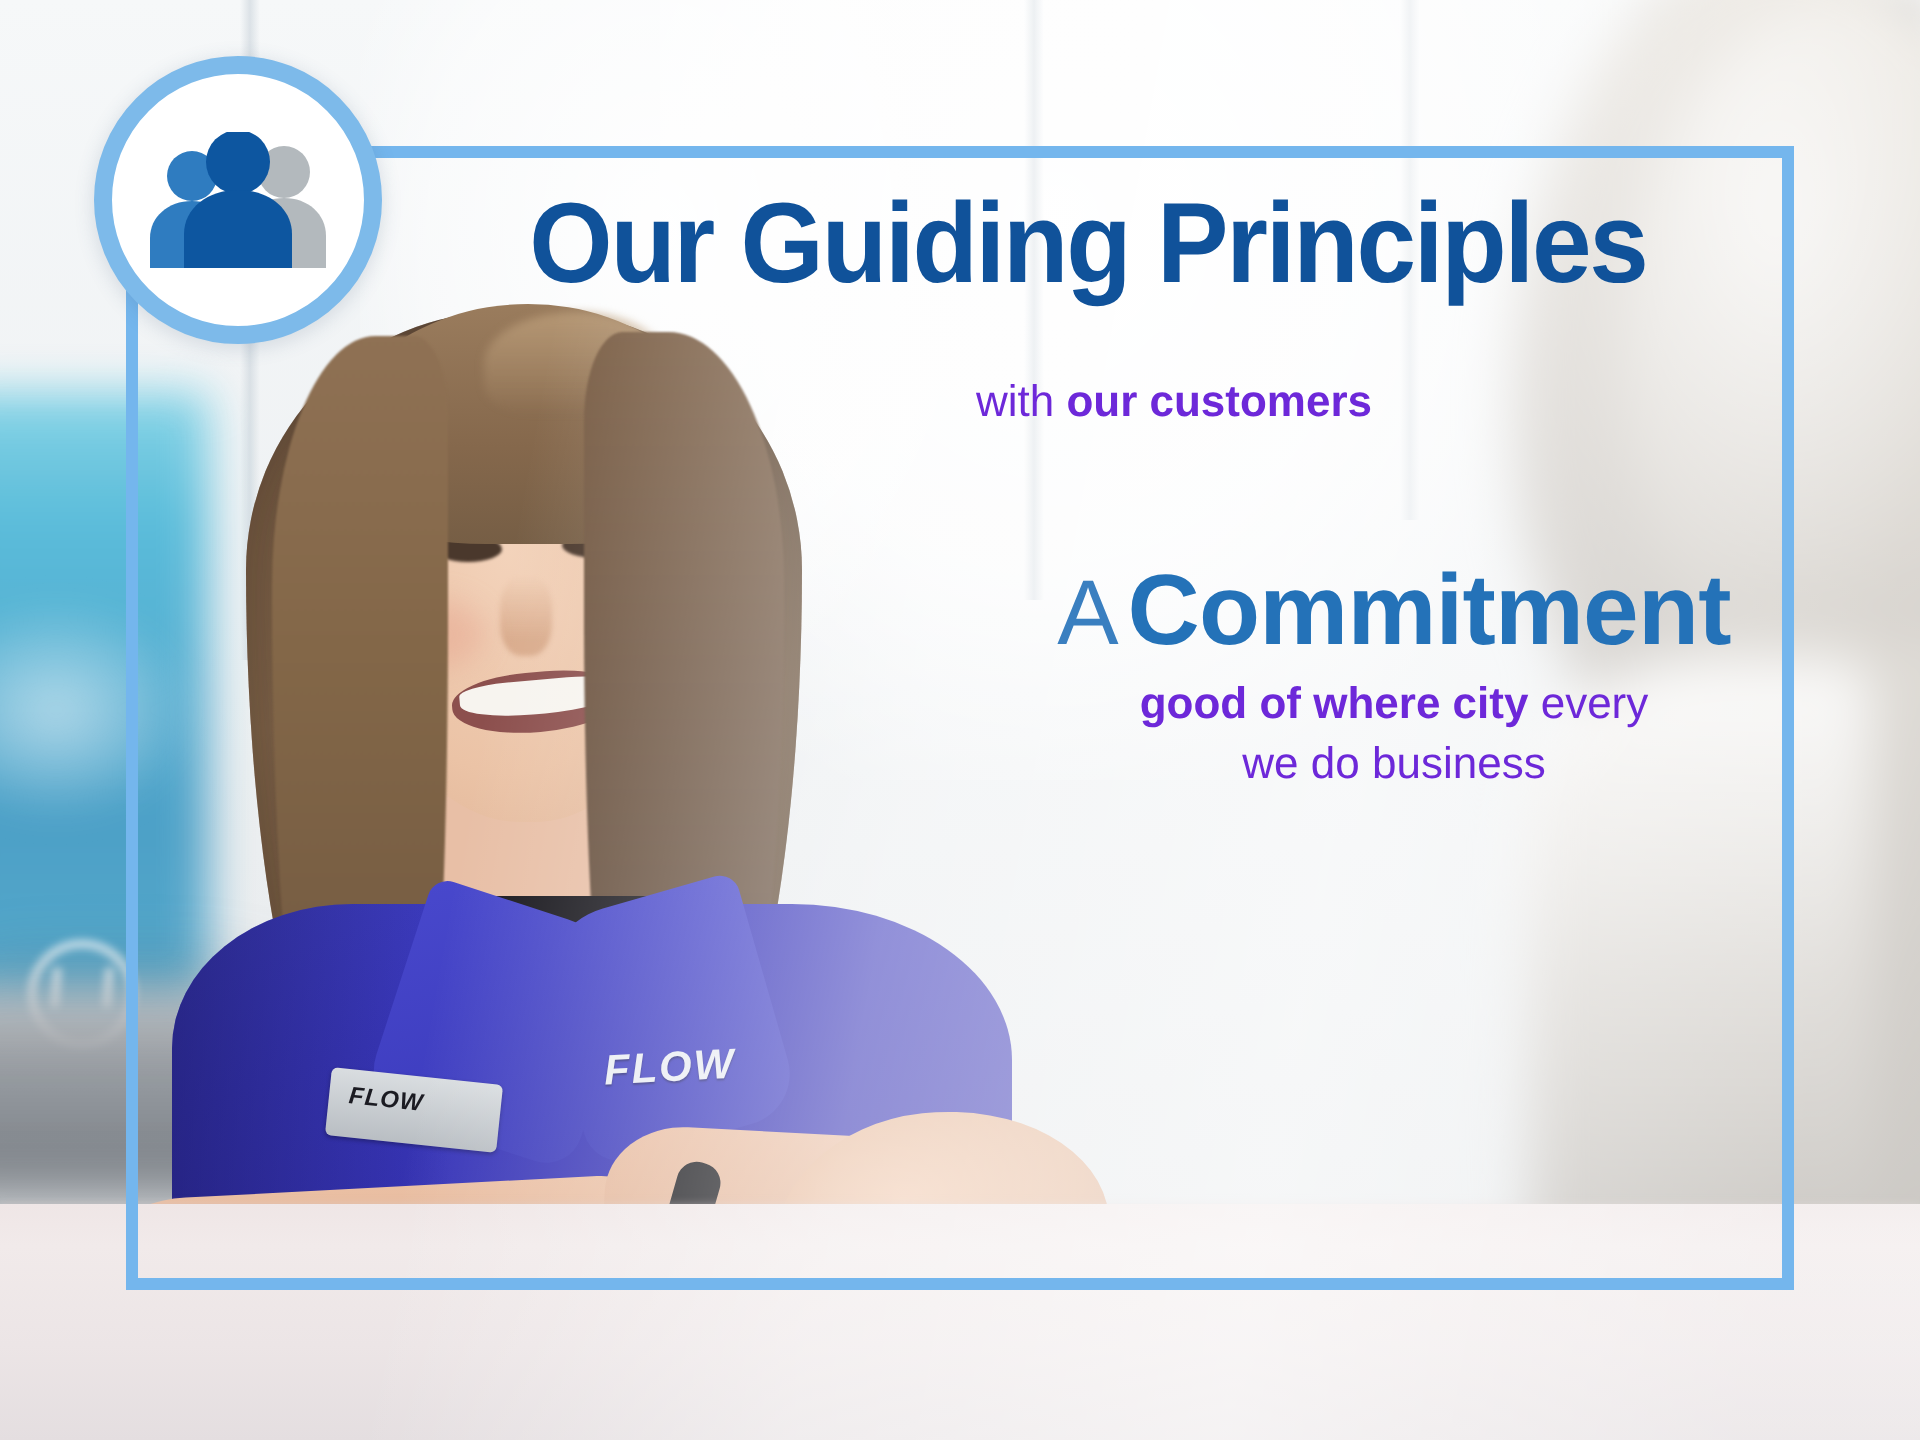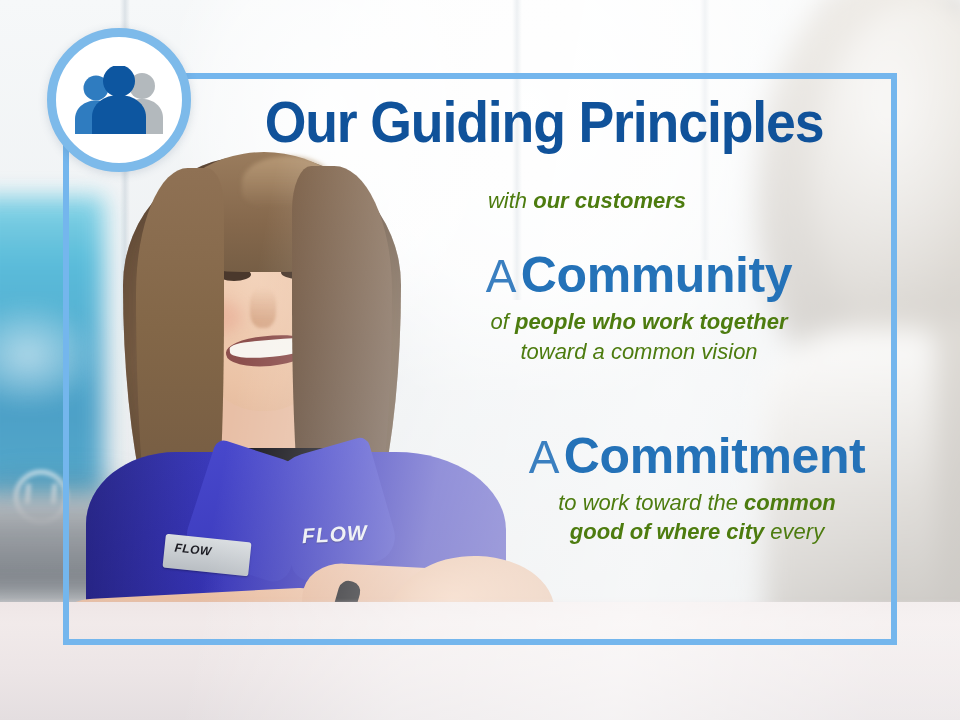--- a/index.html
+++ b/index.html
@@ -368,23 +368,22 @@
   .block-head .key {
     font-weight: 700;
     font-size: 50px;
     letter-spacing: -.4px;
     color: #2472b8;
   }
   .block-sub {
     text-align: center;
     font-size: 22px;
     line-height: 1.33;
-    color: #4d7c0f;
+    color: #6d28d9;
     margin-top: 6px;
-    font-style: italic;
   }
   .block-sub .b { font-weight: 700; }
   .block-sub .n { font-weight: 400; }
 
   
   #block-covenant   { margin-left: 66px; width: 470px; }
   #block-covenant .block-head { text-align: center; }
   #block-community  { margin-left: 118px; width: 470px; margin-top: 34px; }
   #block-commitment { margin-left: 176px; width: 470px; margin-top: 64px; }
 </style>
@@ -474,37 +473,27 @@
   <div class="title" style="color: rgb(16, 82, 154);">Our Guiding Principles</div>
 
   <div class="blocks">
 
     <div class="block" id="block-covenant">
       <div class="block-sub">
           <div><span class="n">with </span><span class="b">our customers</span></div>
         </div>
     </div>
 
-    <div class="block" id="block-community">
-      <div class="block-head">
-        <span class="lead">A</span>
-        <span class="key">Community</span>
-      </div>
-      <div class="block-sub">
-          <div><span class="n">of </span><span class="b">people who work together</span></div>
-          <div><span class="n">toward a common vision</span></div>
-        </div>
-    </div>
 
     <div class="block" id="block-commitment">
       <div class="block-head">
         <span class="lead">A</span>
         <span class="key">Commitment</span>
       </div>
       <div class="block-sub">
-          <div><span class="n">to work toward the </span><span class="b">common</span></div>
           <div><span class="b">good of where city</span><span class="n"> every</span></div>
+          <div><span class="n">we do business</span></div>
         </div>
     </div>
 
   </div>
 
 </div>
 
 </body></html>

